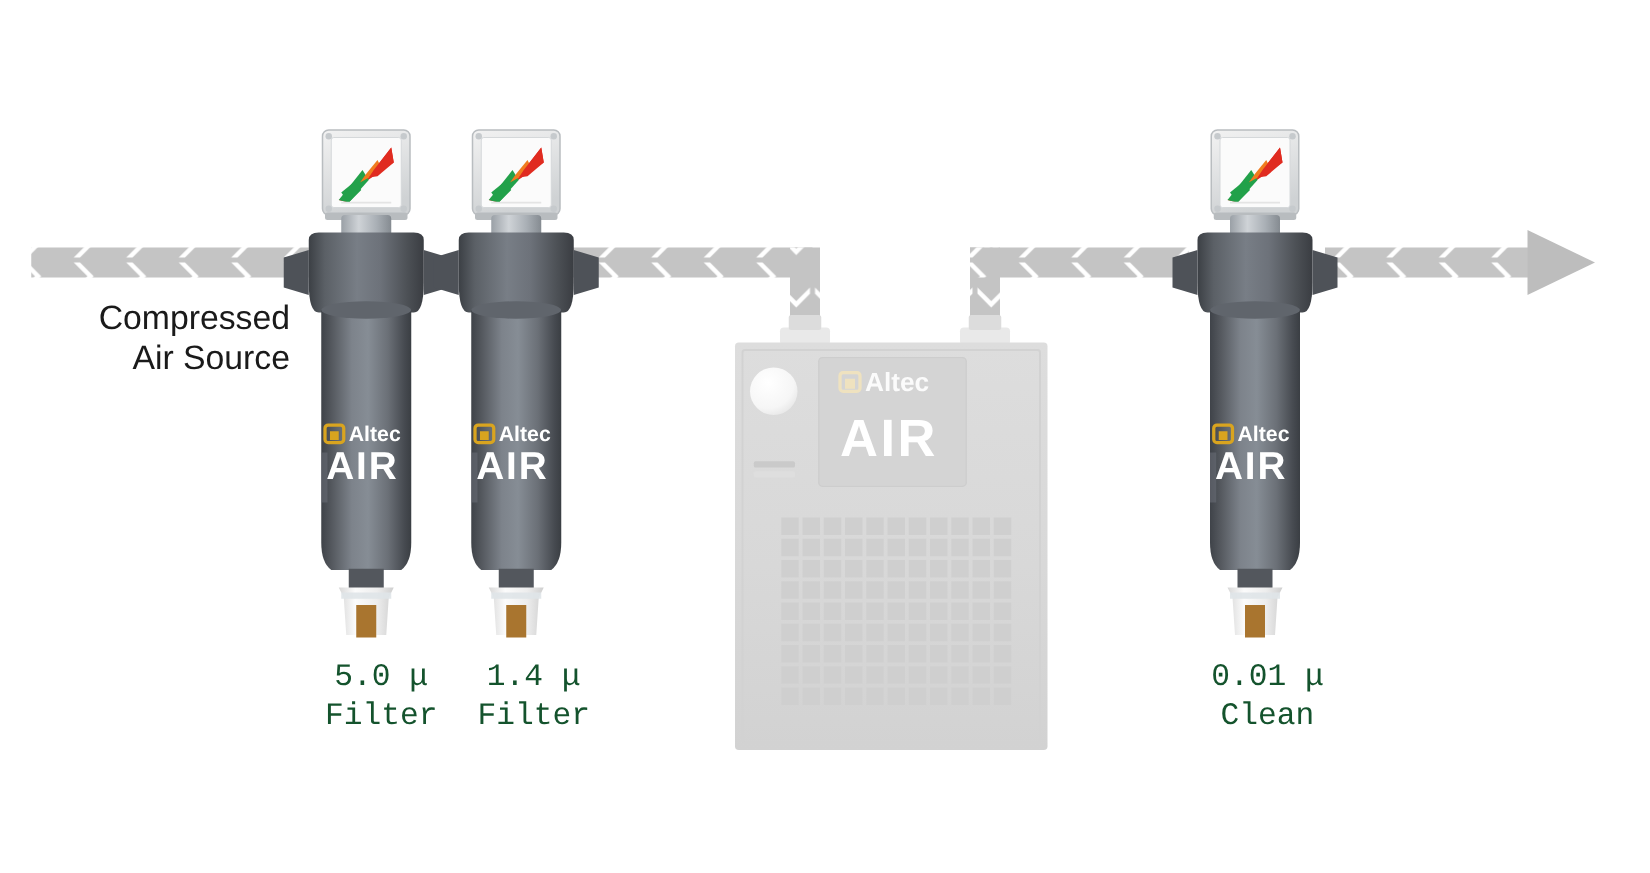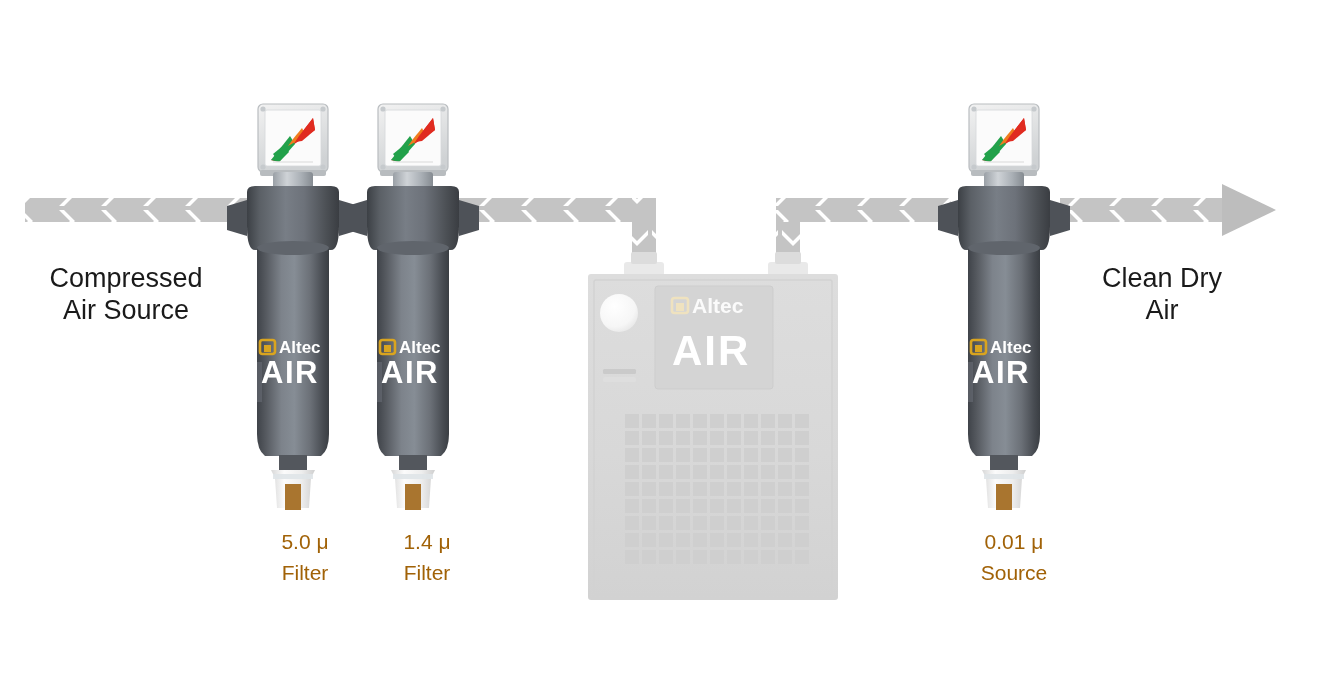--- a/index.html
+++ b/index.html
@@ -5,28 +5,27 @@
   html,body{margin:0;padding:0;}
   body{
     width:1320px;height:698px;background:#ffffff;
     font-family:"Liberation Sans", sans-serif;
     overflow:hidden;position:relative;
   }
   #stage{position:absolute;left:0;top:0;width:1320px;height:698px;}
   svg.layer{position:absolute;left:0;top:0;width:1320px;height:698px;}
 
   .cap-text{
-    position:absolute;text-align:center;color:#1a1a1a;
+    position:absolute;text-align:right;color:#1a1a1a;
     font-size:27px;line-height:32px;font-weight:400;
     white-space:pre-line;
-    margin-top:24px;
   }
   .filter-label{
-    position:absolute;text-align:center;color:#a16207;
-    font-size:21px;line-height:31px;font-weight:400;white-space:pre-line;
+    position:absolute;text-align:center;color:#14532d;
+    font-size:25px;line-height:31px;font-weight:400;white-space:pre-line;font-family:Liberation Mono, monospace;
   }
   #lbl-source{left:20px;top:238px;width:212px;}
   #lbl-clean{left:1078px;top:238px;width:168px;}
   #lbl-f1{left:240px;top:526px;width:130px;}
   #lbl-f2{left:362px;top:526px;width:130px;}
   #lbl-f3{left:930px;top:526px;width:168px;}
 </style>
 </head>
 <body>
 
@@ -284,25 +283,23 @@
     </g>
 
     <use href="#filterUnit" x="0" y="0" transform="translate(293,212)"></use>
     <use href="#filterUnit" x="0" y="0" transform="translate(413,212)"></use>
     <use href="#filterUnit" x="0" y="0" transform="translate(1004,212)"></use>
   </svg>
 
   <div class="cap-text" id="lbl-source">Compressed
 Air Source</div>
 
-  <div class="cap-text" id="lbl-clean">Clean Dry
-Air</div>
 
   <div class="filter-label" id="lbl-f1">5.0 μ
 Filter</div>
 
   <div class="filter-label" id="lbl-f2">1.4 μ
 Filter</div>
 
   <div class="filter-label" id="lbl-f3">0.01 μ
-Source</div>
+Clean</div>
 
 </div>
 
 </body></html>

